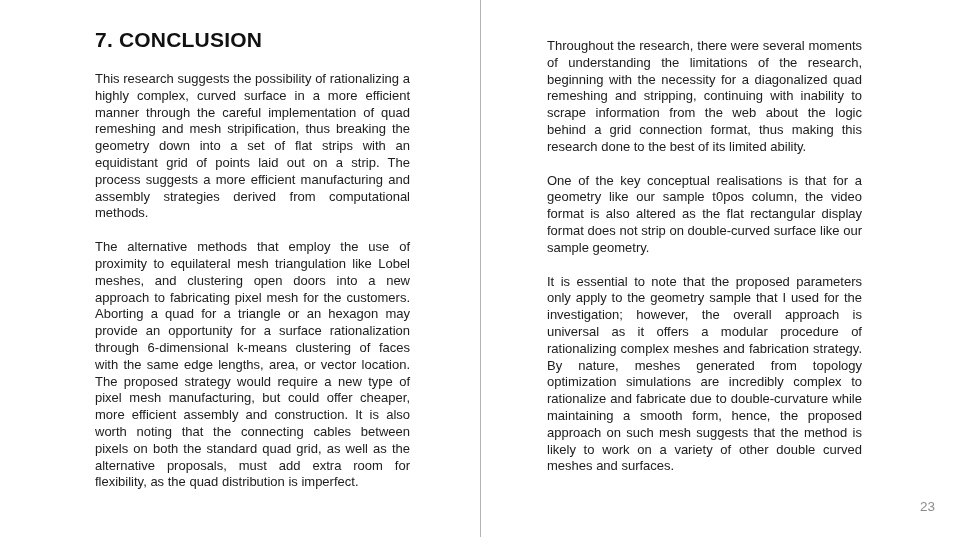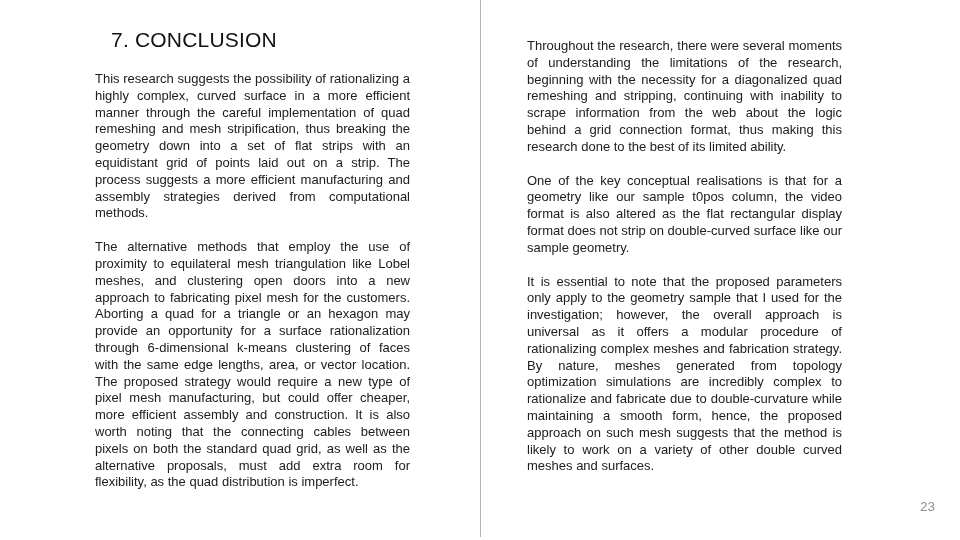--- a/index.html
+++ b/index.html
@@ -18,27 +18,27 @@
       width: 1px;
       height: 537px;
       background: var(--divider-color, #b4b4b4);
     }
     .col {
       position: absolute;
       width: 315px;
       color: var(--text-color, #202020);
     }
     .col-left { left: 95px; top: 28px; }
-    .col-right { left: 527px; top: 38px; }
+    .col-right { left: 547px; top: 38px; }
     .section-heading {
       font-size: 21px;
       line-height: 24px;
-      font-weight: normal;
+      font-weight: bold;
       letter-spacing: 0.2px;
-      margin: 0 0 19px 16px;
+      margin: 0 0 19px 0;
       color: var(--heading-color, #111111);
     }
     .body-para {
       font-size: 13px;
       line-height: 16.8px;
       text-align: justify;
       margin: 0 0 17px 0;
     }
     .body-para:last-child { margin-bottom: 11px; }
     .page-number {

